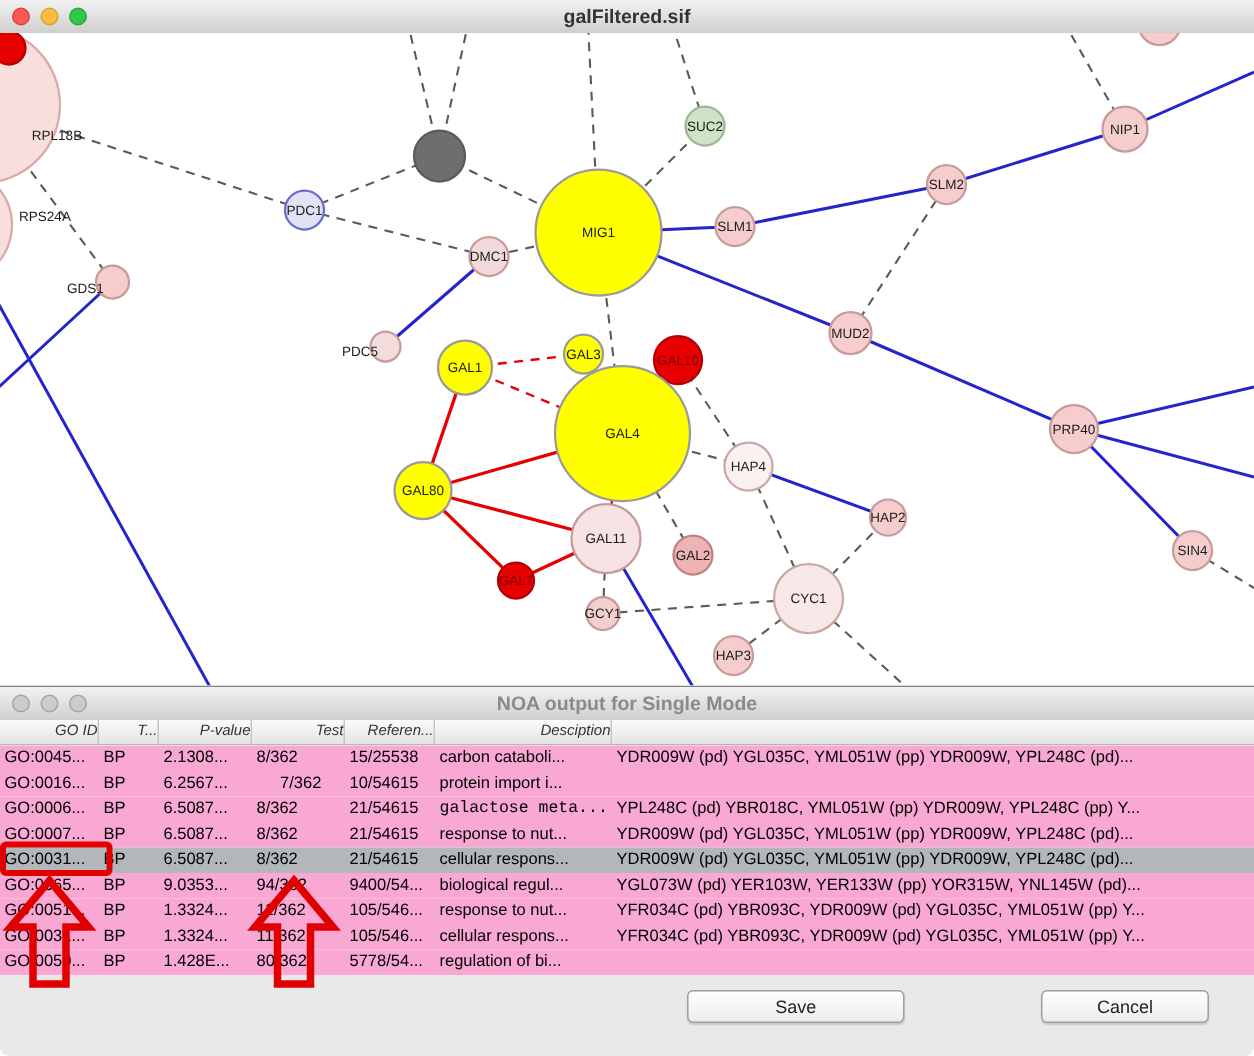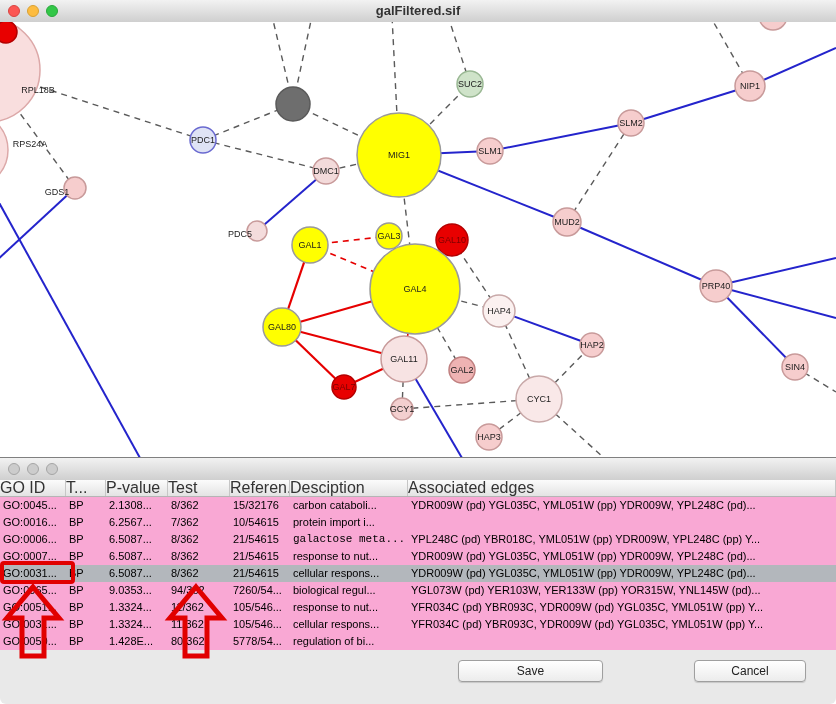--- a/index.html
+++ b/index.html
@@ -29,23 +29,23 @@
   .edge-reddash{stroke:#e60000;stroke-width:1.6;stroke-dasharray:6,5;}
   .node-label{font-family:"Liberation Sans",sans-serif;font-size:9px;text-anchor:middle;}
 
   
   .win-bottom{position:absolute;left:0;top:457px;width:836px;height:247px;
               background:#e9e9e9;border-top:1px solid #808080;box-sizing:border-box;
               border-radius:0 0 6px 6px;}
   .thead{position:absolute;left:0;top:22px;width:836px;height:17px;display:flex;
          background:linear-gradient(#fbfbfb,#e3e3e3);
          border-bottom:1px solid #b5b5b5;box-sizing:border-box;}
-  .thead .cell{font-size:16px;color:#333;text-align:left;line-height:16px;
+  .thead .cell{font-size:10px;color:#333;text-align:right;line-height:16px;
                border-right:1px solid #c6c6c6;box-sizing:border-box;
-               overflow:hidden;white-space:nowrap;}
+               overflow:hidden;white-space:nowrap;font-style:italic;}
   .tbody{position:absolute;left:0;top:39px;width:836px;height:153px;background:#fff;overflow:hidden;}
   .trow{display:flex;height:17px;background:#f9a8d4;}
   .trow.sel{background:#b3b7bc;}
   .trow .cell{font-size:11px;color:#000;line-height:17px;padding-left:3px;
               box-sizing:border-box;overflow:hidden;white-space:nowrap;}
   .btn{position:absolute;top:202px;height:22px;
        background:linear-gradient(#ffffff,#ececec);
        border:1px solid #9f9f9f;border-radius:4px;
        font-family:"Liberation Sans",sans-serif;font-size:12px;color:#222;
        box-shadow:0 1px 1px rgba(0,0,0,0.15);}
@@ -243,45 +243,45 @@
     </div>
   </section>
 
   <section class="win-bottom">
     <div class="titlebar inactive">
       <span class="lights">
         <span class="dot gray"></span>
         <span class="dot gray"></span>
         <span class="dot gray"></span>
       </span>
+      <span class="title-text">NOA output for Single Mode</span>
     </div>
     <div class="thead" id="thead">
         <div class="cell" style="width: 66px; flex: 0 0 auto;">GO ID</div>
         <div class="cell" style="width: 40px; flex: 0 0 auto;">T...</div>
         <div class="cell" style="width: 62px; flex: 0 0 auto;">P-value</div>
         <div class="cell" style="width: 62px; flex: 0 0 auto;">Test</div>
         <div class="cell" style="width: 60px; flex: 0 0 auto;">Referen...</div>
         <div class="cell" style="width: 118px; flex: 0 0 auto;">Desciption</div>
-        <div class="cell" style="flex: 1 1 0%;">Associated edges</div>
       </div>
     <div class="tbody" id="tbody">
         <div class="trow">
           <div class="cell" style="width: 66px; flex: 0 0 auto;">GO:0045...</div>
           <div class="cell" style="width: 40px; flex: 0 0 auto;">BP</div>
           <div class="cell" style="width: 62px; flex: 0 0 auto;">2.1308...</div>
           <div class="cell" style="width: 62px; flex: 0 0 auto;">8/362</div>
-          <div class="cell" style="width: 60px; flex: 0 0 auto;">15/32176</div>
+          <div class="cell" style="width: 60px; flex: 0 0 auto;">15/25538</div>
           <div class="cell" style="width: 118px; flex: 0 0 auto;">carbon cataboli...</div>
           <div class="cell" style="flex: 1 1 0%;">YDR009W (pd) YGL035C, YML051W (pp) YDR009W, YPL248C (pd)...</div>
         </div>
         <div class="trow">
           <div class="cell" style="width: 66px; flex: 0 0 auto;">GO:0016...</div>
           <div class="cell" style="width: 40px; flex: 0 0 auto;">BP</div>
           <div class="cell" style="width: 62px; flex: 0 0 auto;">6.2567...</div>
-          <div class="cell" style="width: 62px; flex: 0 0 auto;">7/362</div>
+          <div class="cell" style="width: 62px; flex: 0 0 auto; text-align: center;">7/362</div>
           <div class="cell" style="width: 60px; flex: 0 0 auto;">10/54615</div>
           <div class="cell" style="width: 118px; flex: 0 0 auto;">protein import i...</div>
         </div>
         <div class="trow">
           <div class="cell" style="width: 66px; flex: 0 0 auto;">GO:0006...</div>
           <div class="cell" style="width: 40px; flex: 0 0 auto;">BP</div>
           <div class="cell" style="width: 62px; flex: 0 0 auto;">6.5087...</div>
           <div class="cell" style="width: 62px; flex: 0 0 auto;">8/362</div>
           <div class="cell" style="width: 60px; flex: 0 0 auto;">21/54615</div>
           <div class="cell" style="width: 118px; flex: 0 0 auto; font-family: Liberation Mono, monospace;">galactose meta...</div>
@@ -303,21 +303,21 @@
           <div class="cell" style="width: 62px; flex: 0 0 auto;">8/362</div>
           <div class="cell" style="width: 60px; flex: 0 0 auto;">21/54615</div>
           <div class="cell" style="width: 118px; flex: 0 0 auto;">cellular respons...</div>
           <div class="cell" style="flex: 1 1 0%;">YDR009W (pd) YGL035C, YML051W (pp) YDR009W, YPL248C (pd)...</div>
         </div>
         <div class="trow">
           <div class="cell" style="width: 66px; flex: 0 0 auto;">GO:0065...</div>
           <div class="cell" style="width: 40px; flex: 0 0 auto;">BP</div>
           <div class="cell" style="width: 62px; flex: 0 0 auto;">9.0353...</div>
           <div class="cell" style="width: 62px; flex: 0 0 auto;">94/362</div>
-          <div class="cell" style="width: 60px; flex: 0 0 auto;">7260/54...</div>
+          <div class="cell" style="width: 60px; flex: 0 0 auto;">9400/54...</div>
           <div class="cell" style="width: 118px; flex: 0 0 auto;">biological regul...</div>
           <div class="cell" style="flex: 1 1 0%;">YGL073W (pd) YER103W, YER133W (pp) YOR315W, YNL145W (pd)...</div>
         </div>
         <div class="trow">
           <div class="cell" style="width: 66px; flex: 0 0 auto;">GO:0051...</div>
           <div class="cell" style="width: 40px; flex: 0 0 auto;">BP</div>
           <div class="cell" style="width: 62px; flex: 0 0 auto;">1.3324...</div>
           <div class="cell" style="width: 62px; flex: 0 0 auto;">11/362</div>
           <div class="cell" style="width: 60px; flex: 0 0 auto;">105/546...</div>
           <div class="cell" style="width: 118px; flex: 0 0 auto;">response to nut...</div>

